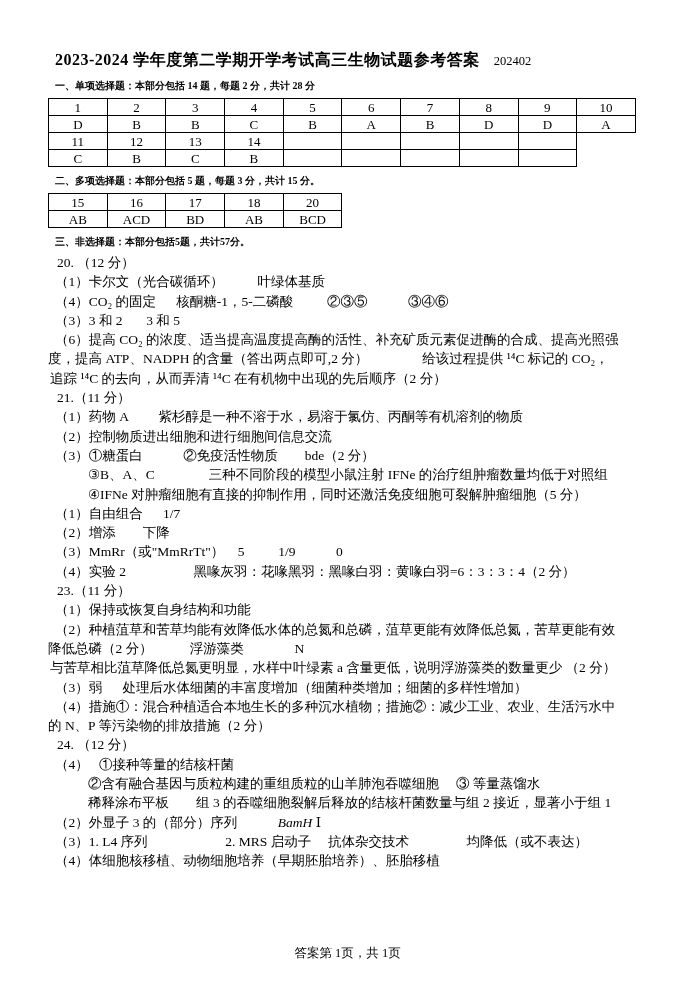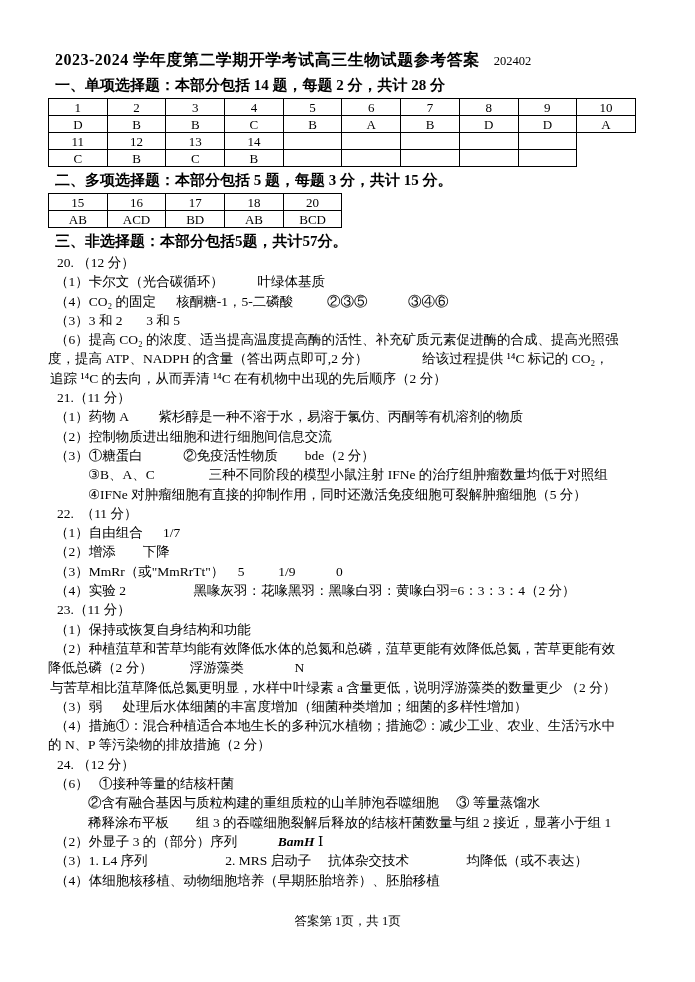--- a/index.html
+++ b/index.html
@@ -9,41 +9,41 @@
     background:#ffffff;
     color:#000000;
     font-family:"Liberation Serif","DejaVu Serif",serif;
     box-sizing:border-box;
     padding:50px 47px 0 48px;
     overflow:hidden;
   }
   .title-row { padding-left:7px; margin-bottom:6px; white-space:nowrap; }
   .title { font-size:16px; font-weight:bold; letter-spacing:0.5px; }
   .code  { font-size:12.5px; margin-left:14px; }
-  .sec   { font-size:15px; font-weight:bold; line-height:17px; margin:2px 0 3px; padding-left:7px; white-space:pre-wrap; }
+  .sec   { font-size:10px; font-weight:bold; line-height:17px; margin:2px 0 3px; padding-left:7px; white-space:pre-wrap; }
   .atable { display:inline-block; padding:1px 0 0 1px; margin:1px 0 3px; }
   .trow  { display:flex; }
   .cell  {
     width:59.7px; height:18px;
     box-sizing:border-box;
     border:1px solid #000;
     margin:-1px 0 0 -1px;
     display:flex; align-items:center; justify-content:center;
     font-size:13px; line-height:1;
   }
   .lines { display:block; }
   .line  { font-size:13.5px; line-height:19.3px; white-space:pre-wrap; }
   .num   { padding-left:9px; }
   .item  { padding-left:7px; }
   .sub   { padding-left:40px; }
   .cont  { padding-left:0; }
   .cont3 { padding-left:2px; }
-  .it    { font-style:italic;font-weight:bold; }
+  .it    { font-style:italic; }
   .footer {
-    position:absolute; left:0; right:0; bottom:52px;
+    position:absolute; left:0; right:0; bottom:20px;
     text-align:center; font-size:12.5px;
   }
 </style>
 </head>
 <body>
 
 <div class="page">
 
   <div class="title-row">
     <span class="title">2023-2024 学年度第二学期开学考试高三生物试题参考答案</span><span class="code">202402</span>
@@ -135,35 +135,34 @@
       <div class="line item">（3）3 和 2       3 和 5</div>
       <div class="line item">（6）提高 CO₂ 的浓度、适当提高温度提高酶的活性、补充矿质元素促进酶的合成、提高光照强</div>
       <div class="line cont">度，提高 ATP、NADPH 的含量（答出两点即可,2 分）                给该过程提供 ¹⁴C 标记的 CO₂，</div>
       <div class="line cont3">追踪 ¹⁴C 的去向，从而弄清 ¹⁴C 在有机物中出现的先后顺序（2 分）</div>
       <div class="line num">21.（11 分）</div>
       <div class="line item">（1）药物 A         紫杉醇是一种不溶于水，易溶于氯仿、丙酮等有机溶剂的物质</div>
       <div class="line item">（2）控制物质进出细胞和进行细胞间信息交流</div>
       <div class="line item">（3）①糖蛋白            ②免疫活性物质        bde（2 分）</div>
       <div class="line sub">③B、A、C                三种不同阶段的模型小鼠注射 IFNe 的治疗组肿瘤数量均低于对照组</div>
       <div class="line sub">④IFNe 对肿瘤细胞有直接的抑制作用，同时还激活免疫细胞可裂解肿瘤细胞（5 分）</div>
-      <div class="line num">22.  （11 分）</div>
       <div class="line item">（1）自由组合      1/7</div>
       <div class="line item">（2）增添        下降</div>
       <div class="line item">（3）MmRr（或"MmRrTt"）    5          1/9            0</div>
       <div class="line item">（4）实验 2                    黑喙灰羽：花喙黑羽：黑喙白羽：黄喙白羽=6：3：3：4（2 分）</div>
       <div class="line num">23.（11 分）</div>
       <div class="line item">（1）保持或恢复自身结构和功能</div>
       <div class="line item">（2）种植菹草和苦草均能有效降低水体的总氮和总磷，菹草更能有效降低总氮，苦草更能有效</div>
       <div class="line cont">降低总磷（2 分）           浮游藻类               N</div>
       <div class="line cont3">与苦草相比菹草降低总氮更明显，水样中叶绿素 a 含量更低，说明浮游藻类的数量更少 （2 分）</div>
       <div class="line item">（3）弱      处理后水体细菌的丰富度增加（细菌种类增加；细菌的多样性增加）</div>
       <div class="line item">（4）措施①：混合种植适合本地生长的多种沉水植物；措施②：减少工业、农业、生活污水中</div>
       <div class="line cont">的 N、P 等污染物的排放措施（2 分）</div>
       <div class="line num">24. （12 分）</div>
-      <div class="line item">（6）   ①接种等量的结核杆菌</div>
+      <div class="line item">（4）   ①接种等量的结核杆菌</div>
       <div class="line sub">②含有融合基因与质粒构建的重组质粒的山羊肺泡吞噬细胞     ③ 等量蒸馏水</div>
       <div class="line sub">稀释涂布平板        组 3 的吞噬细胞裂解后释放的结核杆菌数量与组 2 接近，显著小于组 1</div>
     </div>
 
   <div class="line item"><span>（2）外显子 3 的（部分）序列            </span><span class="it">BamH</span><span> Ⅰ</span></div>
 
   <div class="lines">
 
   <div class="line item">（3）1. L4 序列                       2. MRS 启动子     抗体杂交技术                 均降低（或不表达）</div>
       <div class="line item">（4）体细胞核移植、动物细胞培养（早期胚胎培养）、胚胎移植</div>

